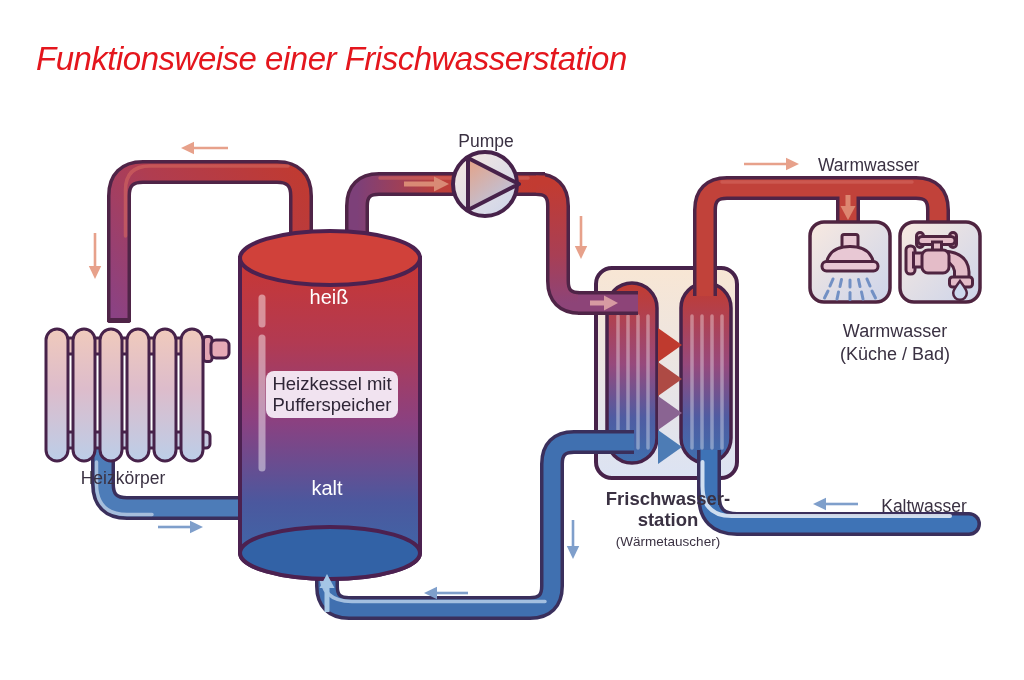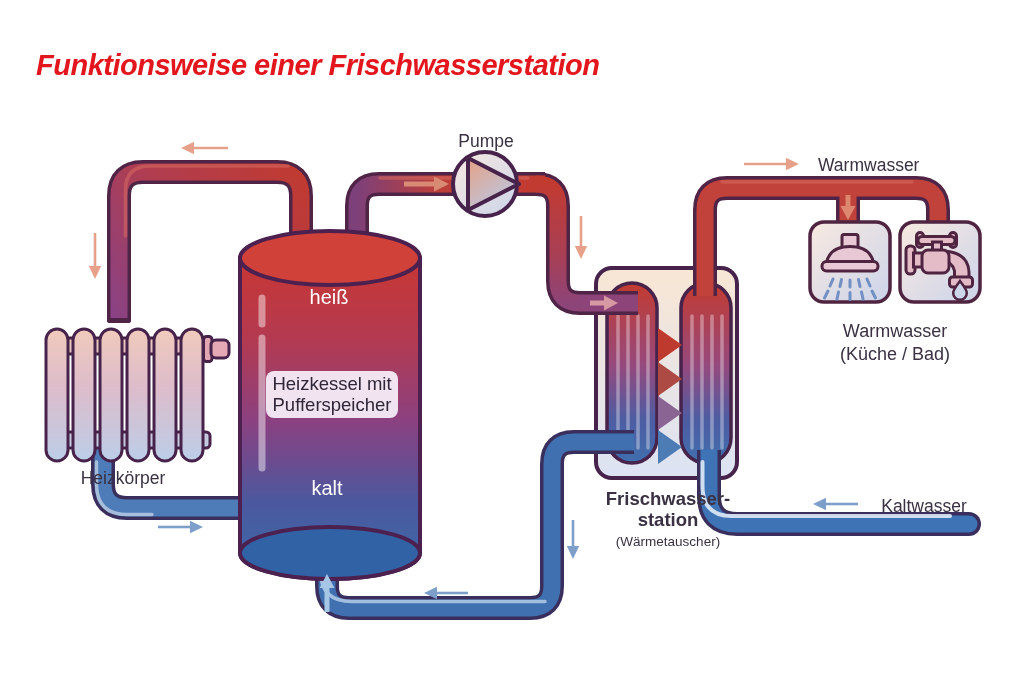--- a/index.html
+++ b/index.html
@@ -1,18 +1,18 @@
 <!DOCTYPE html>
 <html><head>
 <meta charset="utf-8">
 <style>
   html,body{margin:0;padding:0;background:#ffffff;}
   .canvas{position:relative;width:1024px;height:680px;background:#ffffff;overflow:hidden;
           font-family:"Liberation Sans",sans-serif;}
-  .title{position:absolute;left:36px;top:49px;font-size:29px;font-weight:bold;font-style:italic;
+  .title{position:absolute;left:36px;top:40px;font-size:33px;font-weight:normal;font-style:italic;
          letter-spacing:-0.5px;color:#e4161d;white-space:nowrap;}
   svg{position:absolute;left:0;top:0;}
   svg text{font-family:"Liberation Sans",sans-serif;fill:#3a3142;}
   .lbl{font-size:17.5px;}
   .lbl-lg{font-size:18px;}
   .lbl-bold{font-size:18.5px;font-weight:bold;}
   .lbl-small{font-size:13.5px;}
   .lbl-white{font-size:20px;fill:#ffffff;}
   .tank-name{font-size:18.5px;fill:#2f2637;}
 </style>

